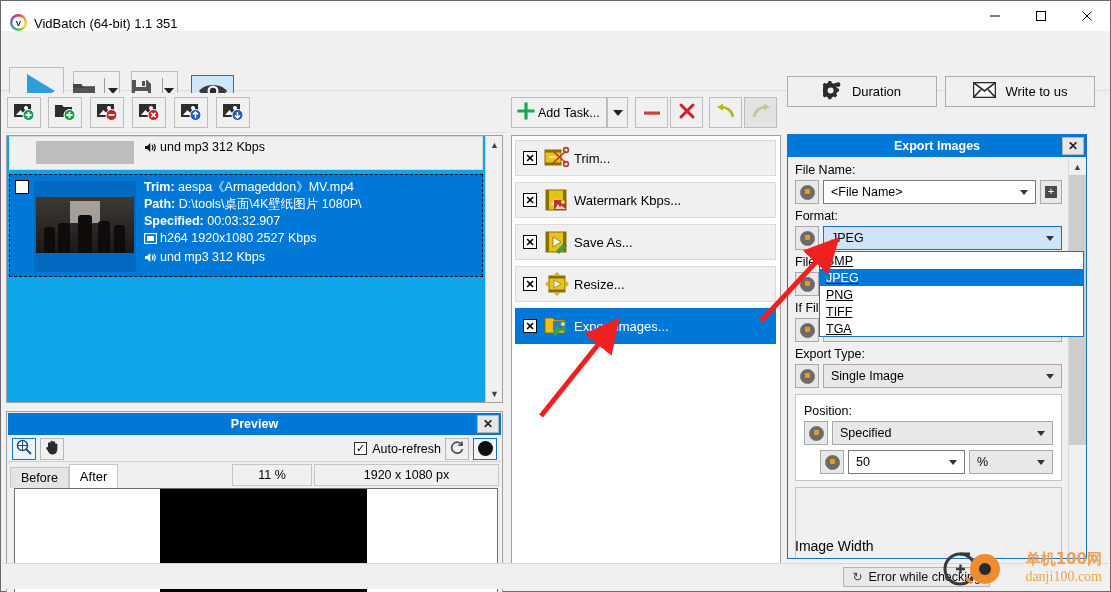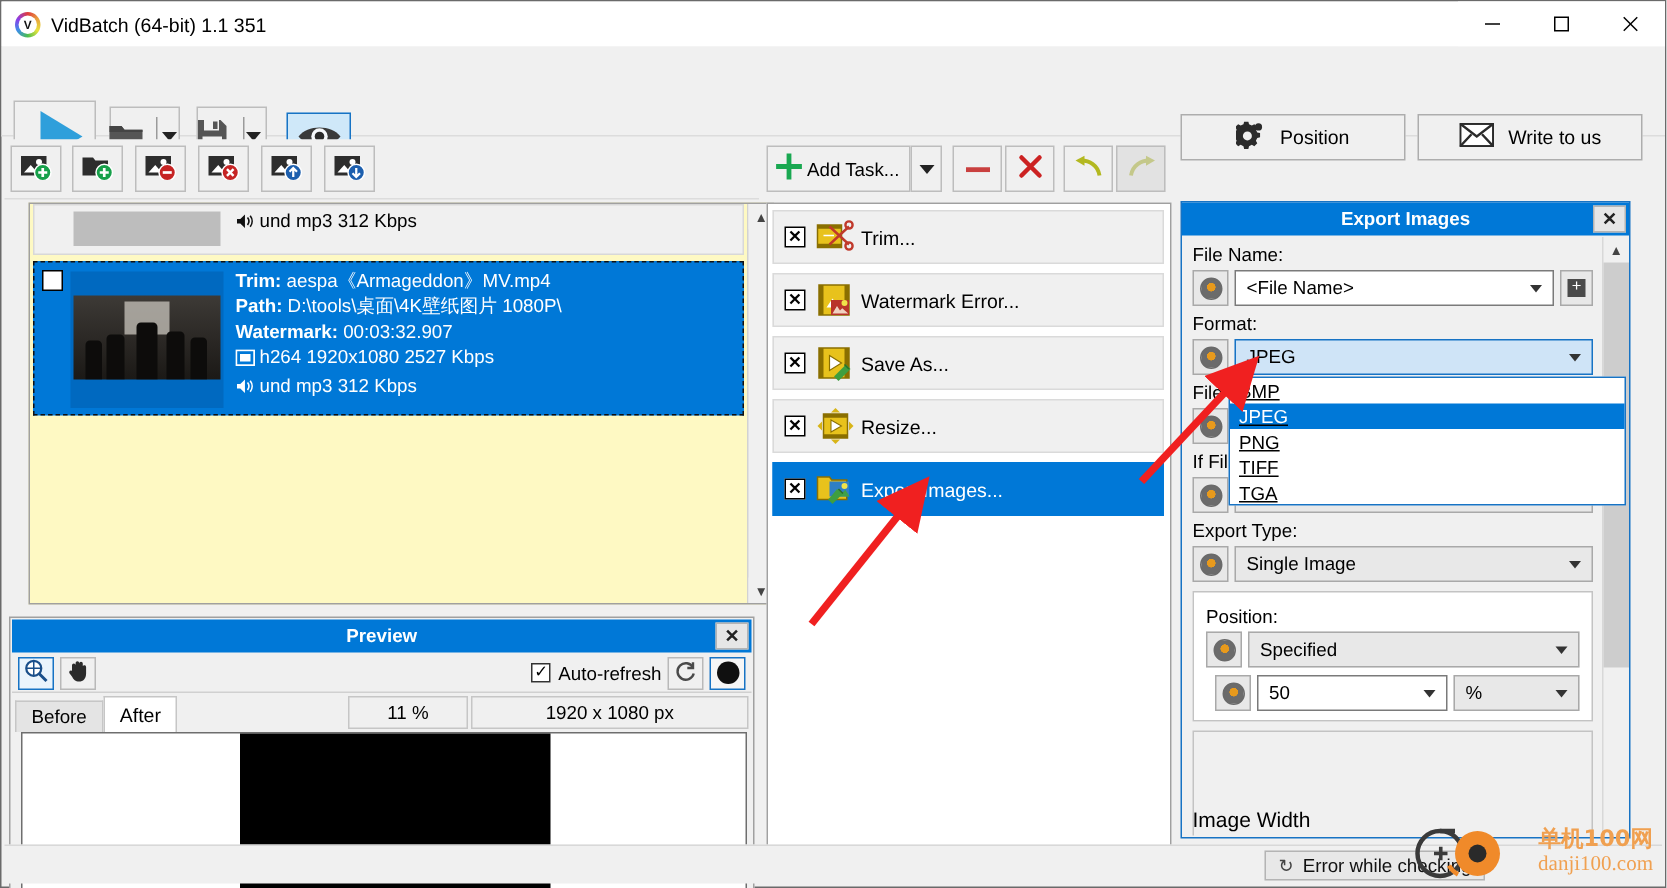--- a/index.html
+++ b/index.html
@@ -17,21 +17,21 @@
     width: 1111px; height: 592px;
     background: #f0f0f0;
     border: 1px solid #6a6a6a;
   }
 
   
   .titlebar {
     position: absolute; left: 0; top: 0;
     width: 1109px; height: 30px;
     background: #ffffff;
-    display: flex; align-items: center;
+    display: flex; align-items: flex-end;
   }
   .app-logo {
     width: 17px; height: 17px; margin-left: 9px; margin-right: 7px;
     border-radius: 50%;
     background:
       conic-gradient(from 0deg, #e03c3c, #e8a33d, #e8e23d, #4dbf4d, #3d8fe8, #8b3de8, #e03c3c);
     position: relative;
     flex: none;
   }
   .app-logo::after {
@@ -102,22 +102,22 @@
   .lp-toolbar {
     position: absolute; left: 0; top: 0; width: 503px; height: 40px;
     background: #f0f0f0; border-bottom: 1px solid #dcdcdc;
   }
   .lp-tb-btn {
     position: absolute; top: 4px; width: 34px; height: 31px;
     background: #f0f0f0; border: 1px solid #bdbdbd;
     display: flex; align-items: center; justify-content: center;
   }
   .filelist {
-    position: absolute; left: 16px; top: 42px; width: 497px; height: 268px;
-    background: #fef9c3; border: 1px solid #a0a0a0;
+    position: absolute; left: 3px; top: 42px; width: 497px; height: 268px;
+    background: #0ea5e9; border: 1px solid #a0a0a0;
     overflow: hidden;
   }
   .fl-scroll {
     position: absolute; right: 0; top: 0; width: 17px; height: 266px;
     background: #f0f0f0; border-left: 1px solid #d2d2d2;
   }
   .fl-arrow {
     width: 17px; height: 17px; display: flex; align-items: center; justify-content: center;
     font-size: 9px; color: #444; background: #f0f0f0;
   }
@@ -459,21 +459,21 @@
     </div>
 
     <div class="opt-btn opt-options">
       <span>
         <svg width="19" height="19" viewBox="0 0 19 19">
           <path d="M8,1 h3 l.5,2 2,1 1.8-1 2.1,2.1 -1,1.8 1,2 2,.5 v3 l-2,.5 -1,2 1,1.8 -2.1,2.1 -1.8-1 -2,1 -.5,2 h-3 l-.5-2 -2-1 -1.8,1 -2.1-2.1 1-1.8 -1-2 -2-.5 v-3 l2-.5 1-2 -1-1.8 2.1-2.1 1.8,1 2-1 Z" fill="#2b2b2b" transform="translate(-2,-1) scale(0.93)"></path>
           <circle cx="7.6" cy="9.6" r="3" fill="#f0f0f0"></circle>
           <circle cx="15" cy="3.6" r="2.4" fill="#2b2b2b"></circle>
         </svg>
       </span>
-      <span>Position</span>
+      <span>Duration</span>
     </div>
 
     <div class="opt-btn opt-write">
       <span>
         <svg width="23" height="16" viewBox="0 0 23 16">
           <rect x="0.5" y="0.5" width="22" height="15" fill="#fff" stroke="#2b2b2b" stroke-width="1.6"></rect>
           <path d="M0.5,0.5 L11.5,9 L22.5,0.5" fill="none" stroke="#2b2b2b" stroke-width="1.6"></path>
           <path d="M0.5,15.5 L8,7.5 M22.5,15.5 L15,7.5" fill="none" stroke="#2b2b2b" stroke-width="1.6"></path>
         </svg>
       </span>
@@ -576,21 +576,21 @@
             <div class="fig" style="left:8px;  top:30px; width:11px; height:26px;"></div>
             <div class="fig" style="left:62px; top:24px; width:12px; height:32px;"></div>
             <div class="fig" style="left:78px; top:28px; width:11px; height:28px;"></div>
           </div>
         </div>
         <div class="fl-info">
           <div><b>Trim:</b>
                <span>aespa《Armageddon》MV.mp4</span></div>
           <div><b>Path:</b>
                <span>D:\tools\桌面\4K壁纸图片 1080P\</span></div>
-          <div><b>Watermark:</b>
+          <div><b>Specified:</b>
                <span>00:03:32.907</span></div>
           <div>
             <span class="icn-film">
               <svg width="13" height="11" viewBox="0 0 13 11">
                   <rect x="0.5" y="0.5" width="12" height="10" fill="none" stroke="#fff" stroke-width="1.3"></rect>
                   <rect x="3" y="3" width="7" height="5" fill="#fff"></rect>
                 </svg>
             </span><span>h264 1920x1080 2527 Kbps</span>
           </div>
           <div>
@@ -743,21 +743,21 @@
           <svg width="26" height="26" viewBox="0 0 26 26">
             <rect x="2" y="3" width="20" height="20" fill="#e8c21c" stroke="#8a6f00" stroke-width="1"></rect>
             <rect x="2" y="3" width="3" height="20" fill="#8a6f00"></rect>
             <rect x="19" y="3" width="3" height="20" fill="#8a6f00"></rect>
             <path d="M7,18 l4-6 3,4 2-2 4,4 z" fill="#fff"></path>
             <rect x="10" y="13" width="12" height="10" fill="#b9352a"></rect>
             <path d="M11,22 l3-5 2,3 1.5-1.5 4,3.5 z" fill="#f0d2c0"></path>
             <circle cx="19" cy="15" r="2" fill="#f0e24a"></circle>
           </svg>
         </div>
-        <span>Watermark Error...</span>
+        <span>Watermark Kbps...</span>
       </div>
 
       <div class="task" style="top:88px;">
         <div class="tx">✕</div>
         <div class="ticon">
           <svg width="26" height="26" viewBox="0 0 26 26">
             <rect x="2" y="3" width="20" height="20" fill="#e8c21c" stroke="#8a6f00" stroke-width="1"></rect>
             <rect x="2" y="3" width="3" height="20" fill="#8a6f00"></rect>
             <rect x="19" y="3" width="3" height="20" fill="#8a6f00"></rect>
             <path d="M9,8 L17,13 L9,18 Z" fill="#fff" stroke="#8a6f00" stroke-width="0.8"></path>
@@ -873,21 +873,21 @@
         <div class="rp-lbl" style="margin-left:8px;">Position:</div>
         <div class="rp-row" style="margin:0 8px 5px 8px;">
           <div class="knob">
               <div class="kd"></div>
             </div>
           <div class="combo gray">
             <span>Specified</span>
               <i class="chev"></i>
           </div>
         </div>
-        <div class="rp-row" style="margin:0 8px 0 14px;">
+        <div class="rp-row" style="margin:0 8px 0 24px;">
           <div class="knob">
               <div class="kd"></div>
             </div>
           <div class="combo" style="flex:1 1 58%;">
             <span>50</span>
               <i class="chev"></i>
           </div>
           <div class="combo gray" style="flex:0 0 84px;">
             <span>%</span>
               <i class="chev"></i>

